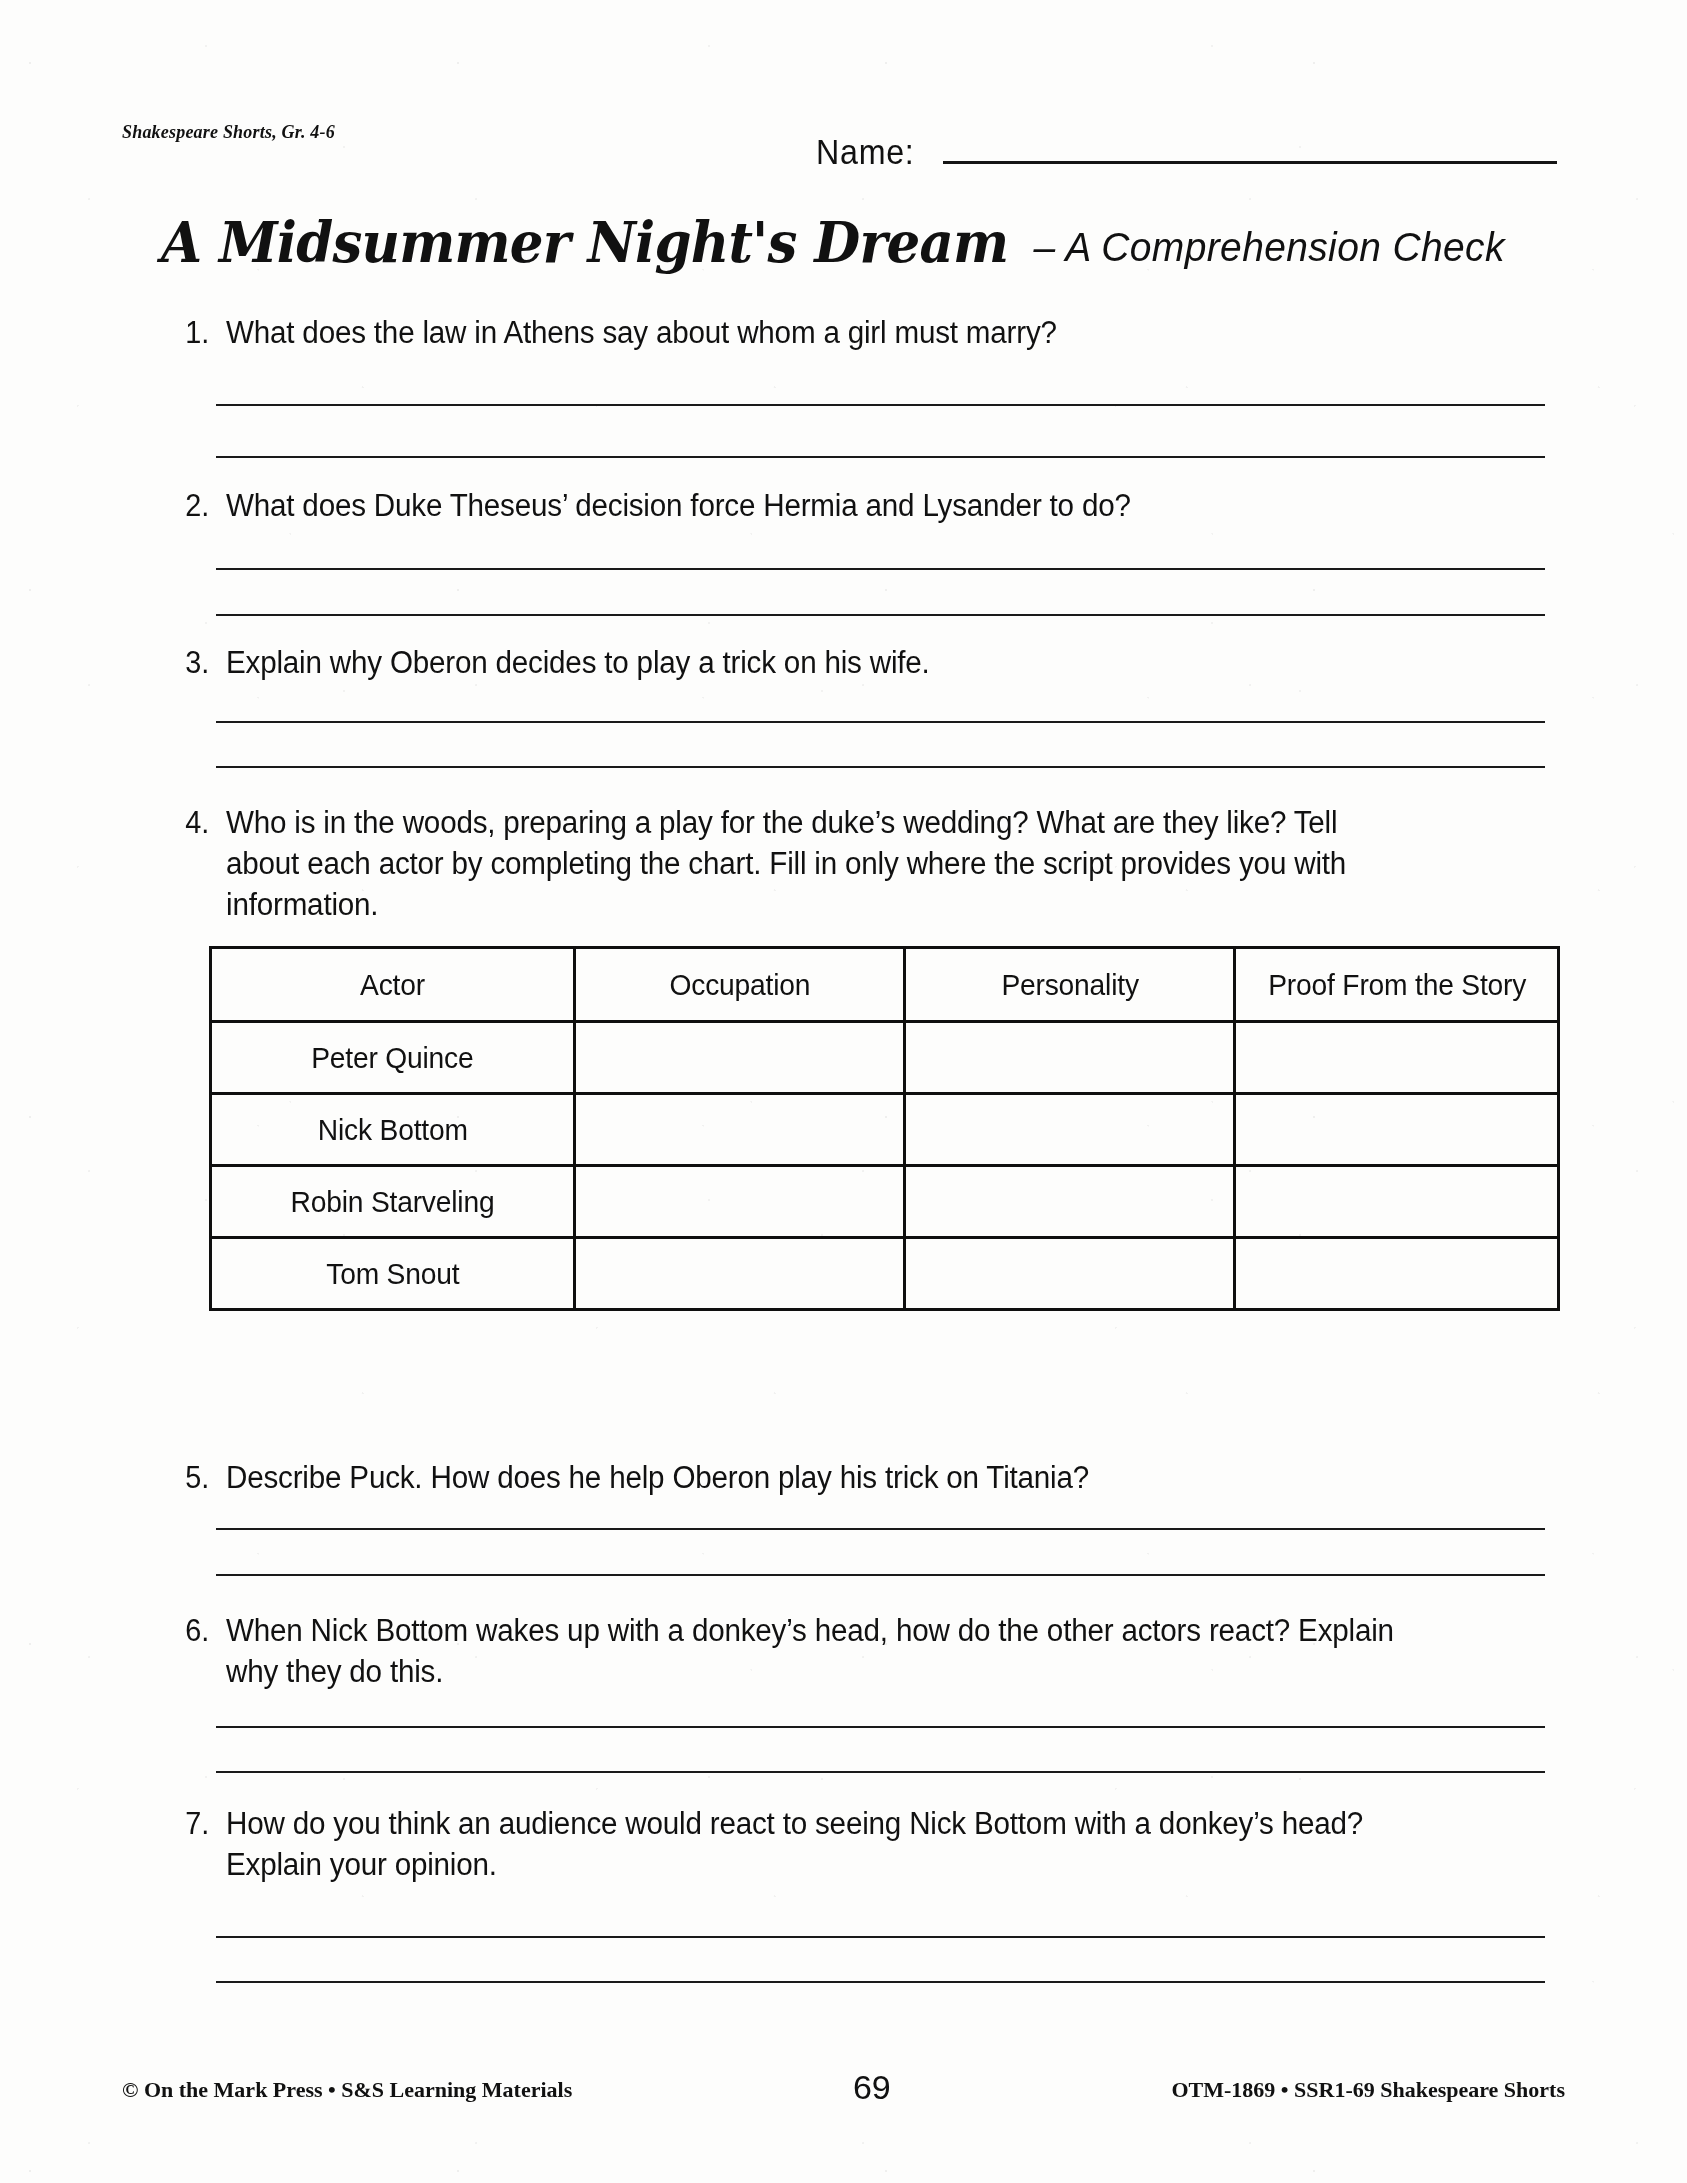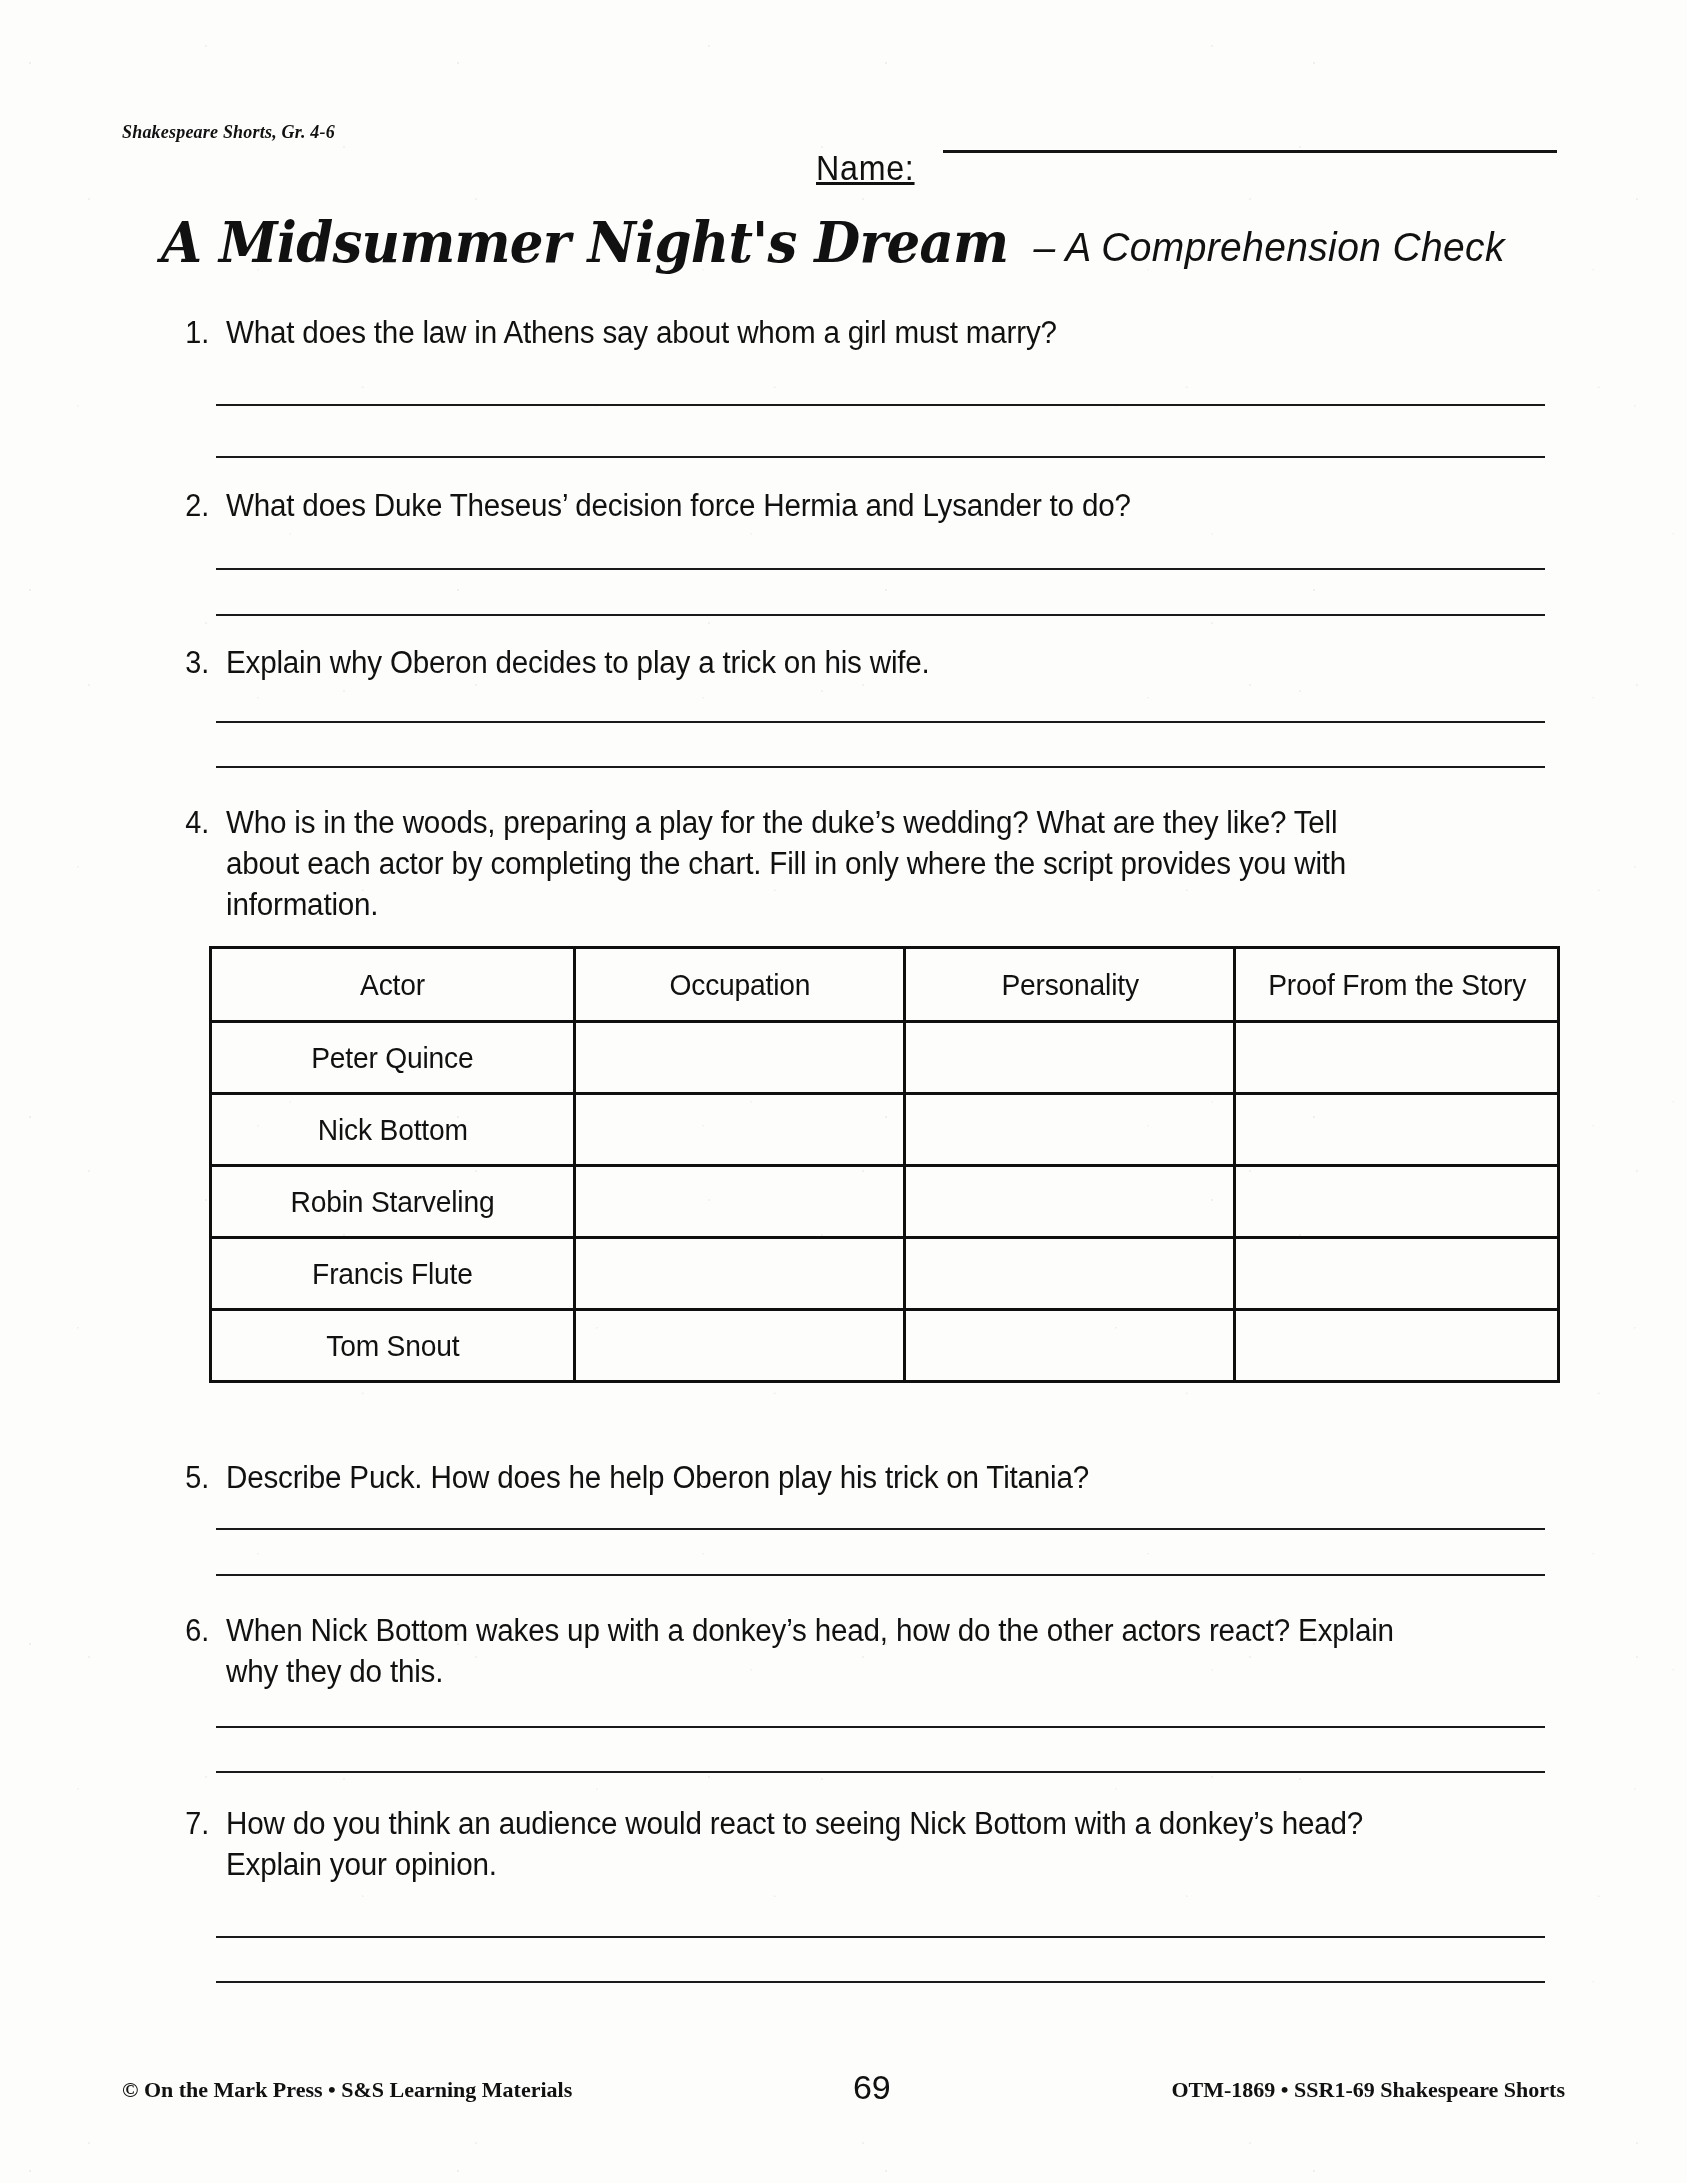--- a/index.html
+++ b/index.html
@@ -45,24 +45,24 @@
     font-family: "Liberation Serif", serif;
     font-weight: bold;
     font-style: italic;
     font-size: 18px;
     letter-spacing: 0.2px;
     white-space: nowrap;
   }
   .name-row {
     position: absolute;
     left: 816px;
-    top: 150px;
+    top: 134px;
     display: flex;
+    align-items: flex-end;
     width: 741px;
-    text-decoration: underline;
   }
   .name-label {
     font-family: "Liberation Sans", sans-serif;
     font-size: 35px;
     font-weight: 300;
     letter-spacing: 0.8px;
     line-height: 1;
     transform: scaleX(.92);
     transform-origin: left bottom;
     white-space: nowrap;
@@ -295,26 +295,20 @@
             <td><span></span></td>
             <td><span></span></td>
           </tr>
           <tr>
             <td><span>Robin Starveling</span></td>
             <td><span></span></td>
             <td><span></span></td>
             <td><span></span></td>
           </tr>
           <tr>
-            <td><span>Francis Flute</span></td>
-            <td><span></span></td>
-            <td><span></span></td>
-            <td><span></span></td>
-          </tr>
-          <tr>
             <td><span>Tom Snout</span></td>
             <td><span></span></td>
             <td><span></span></td>
             <td><span></span></td>
           </tr>
         </tbody>
     </table>
   </div>
 
   <div class="footer">

